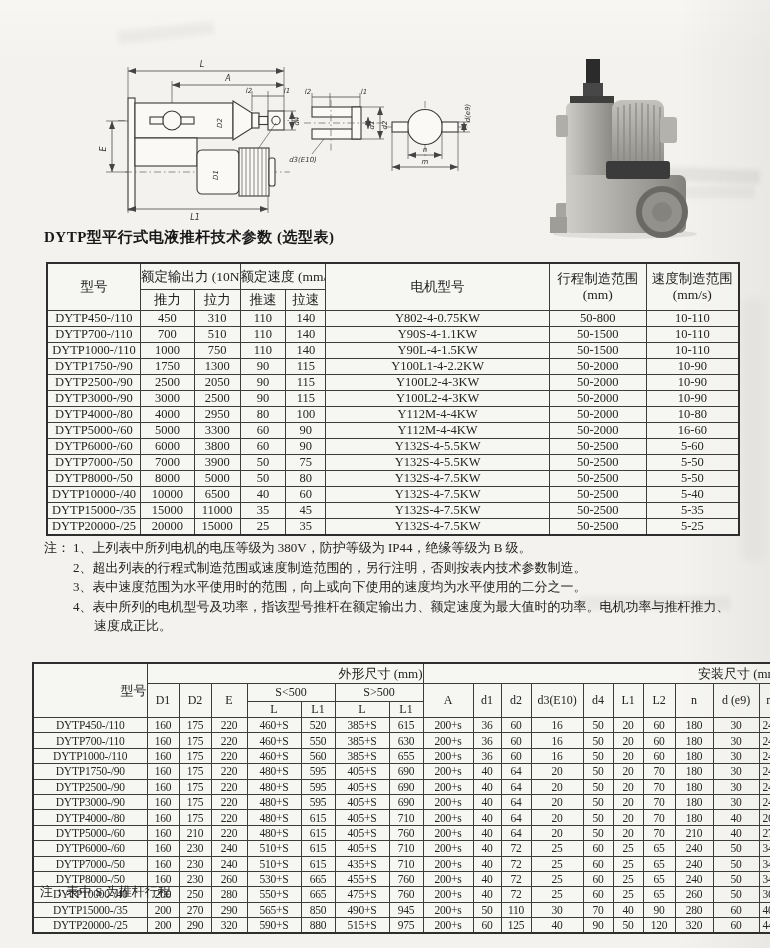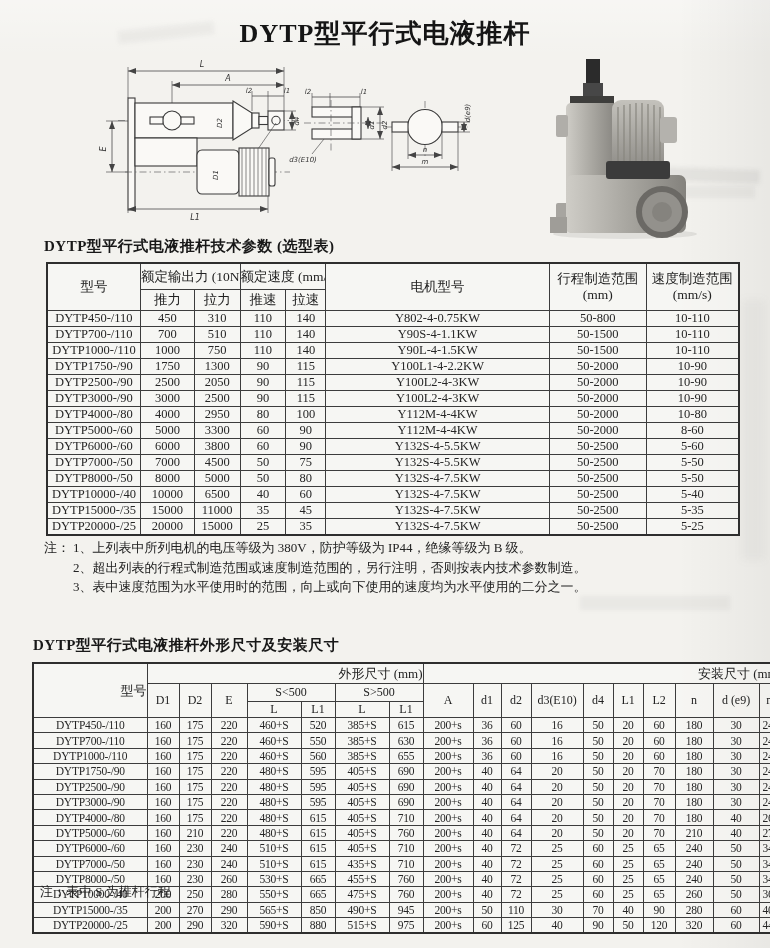--- a/index.html
+++ b/index.html
@@ -14,21 +14,21 @@
                linear-gradient(180deg, rgba(255,255,255,.35) 0%, rgba(0,0,0,0) 6%);
   }
   .title{
     position:absolute;top:16px;left:0;width:770px;text-align:center;
     font-size:26px;font-weight:bold;letter-spacing:1px;color:#151515;
   }
   .figband{position:absolute;top:55px;left:0;}
   .sec-heading{
     position:absolute;font-size:15px;font-weight:bold;color:#181818;letter-spacing:.5px;
   }
-  .sh1{top:237px;left:44px;}
+  .sh1{top:228px;left:44px;}
   .sh2{top:636px;left:33px;}
   table{border-collapse:collapse;table-layout:fixed;position:absolute;background:rgba(250,250,247,.5);}
   th,td{border:1px solid #3c3c3c;text-align:center;vertical-align:middle;padding:0;overflow:hidden;white-space:nowrap;}
   th{font-weight:normal;color:#222;}
   .t1{top:262px;left:46px;width:694px;}
   .t1{border:2px solid #2e2e2e;}
   .t1 thead tr.gr th{height:25px;font-size:13.5px;}
   .t1 thead tr.sub th{height:20px;font-size:13.5px;}
   .t1 th.wrap{white-space:normal;line-height:16px;font-size:13px;}
   .t1 td{height:15px;font-size:12.5px;color:#262626;}
@@ -56,21 +56,20 @@
   .thin{stroke:#555;stroke-width:.7;fill:none;}
   .cl{stroke:#666;stroke-width:.7;stroke-dasharray:7 3 1.5 3;fill:none;}
   .lbl{font-size:8px;font-style:italic;}
   .lbls{font-size:7px;font-style:italic;}
 </style>
 </head>
 <body>
 
 <div class="page">
 
-  <div class="title">DYTP型平行式电液推杆</div>
 
   <div class="ghost g1"></div>
   <div class="ghost g2"></div>
   <div class="ghost g3"></div>
   <div class="ghost g4"></div>
   <div class="ghost g5"></div>
 
   <svg class="figband" width="770" height="186" viewBox="0 0 770 186">
     <defs>
       <marker id="ae" markerWidth="9" markerHeight="8" refX="8" refY="3" orient="auto" markerUnits="userSpaceOnUse">
@@ -335,36 +334,36 @@
           <td>10-80</td>
         </tr>
         <tr>
           <td>DYTP5000-/60</td>
           <td>5000</td>
           <td>3300</td>
           <td>60</td>
           <td>90</td>
           <td>Y112M-4-4KW</td>
           <td>50-2000</td>
-          <td>8-60</td>
+          <td>16-60</td>
         </tr>
         <tr>
           <td>DYTP6000-/60</td>
           <td>6000</td>
           <td>3800</td>
           <td>60</td>
           <td>90</td>
           <td>Y132S-4-5.5KW</td>
           <td>50-2500</td>
           <td>5-60</td>
         </tr>
         <tr>
           <td>DYTP7000-/50</td>
           <td>7000</td>
-          <td>4500</td>
+          <td>3900</td>
           <td>50</td>
           <td>75</td>
           <td>Y132S-4-5.5KW</td>
           <td>50-2500</td>
           <td>5-50</td>
         </tr>
         <tr>
           <td>DYTP8000-/50</td>
           <td>8000</td>
           <td>5000</td>
@@ -406,24 +405,24 @@
         </tr>
       </tbody>
   </table>
 
   <div class="notes">
     <span class="nlabel">注：</span>
     <div class="nitems">
       <div class="nitem">1、上列表中所列电机的电压等级为 380V，防护等级为 IP44，绝缘等级为 B 级。</div>
       <div class="nitem">2、超出列表的行程式制造范围或速度制造范围的，另行注明，否则按表内技术参数制造。</div>
       <div class="nitem">3、表中速度范围为水平使用时的范围，向上或向下使用的速度均为水平使用的二分之一。</div>
+      <div class="nitem">4、表中所列的电机型号及功率，指该型号推杆在额定输出力、额定速度为最大值时的功率。电机功率与推杆推力、速度成正比。</div>
     </div>
   </div>
 
-  <div class="sec-heading sh2">DYTP型平行式电液推杆外形尺寸及安装尺寸</div>
 
   <table class="t2">
     <colgroup>
       <col style="width:114px">
         <col style="width:32px">
         <col style="width:32px">
         <col style="width:36px">
       <col style="width:54px">
         <col style="width:34px">
         <col style="width:54px">

